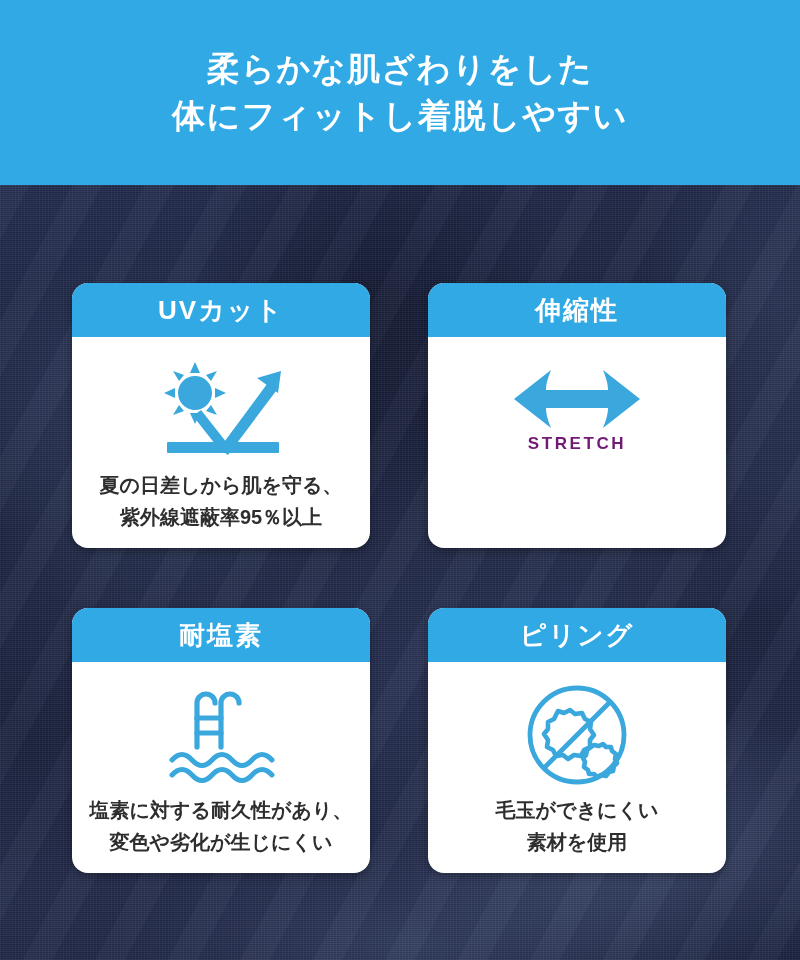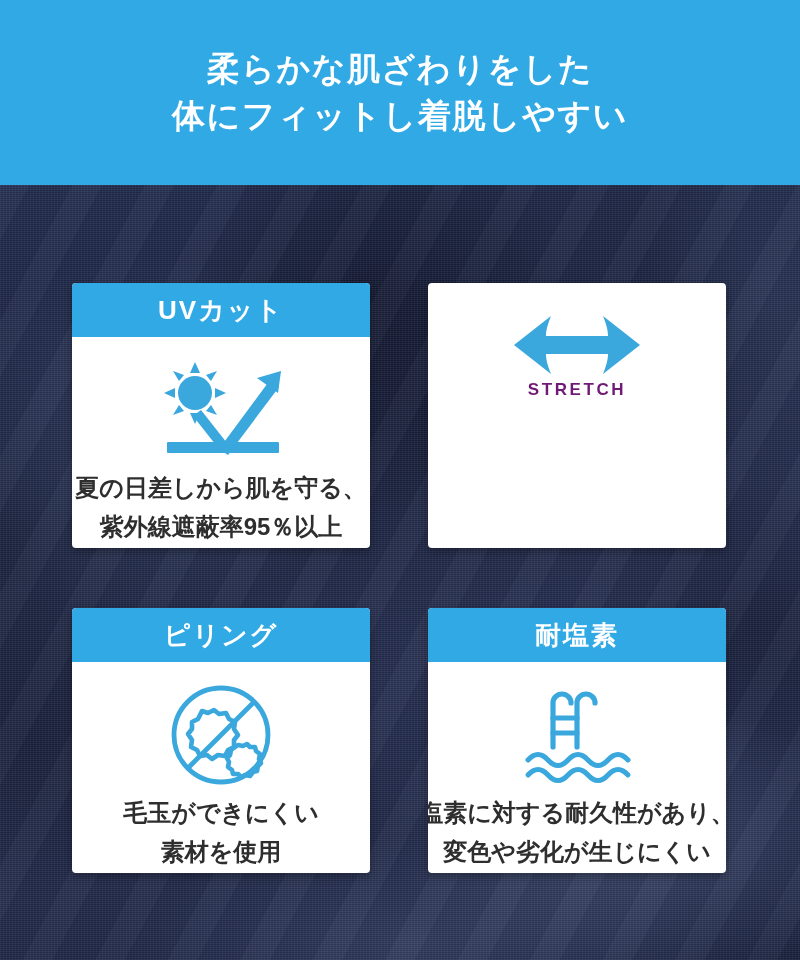--- a/index.html
+++ b/index.html
@@ -91,21 +91,21 @@
     padding:98px 72px 0 72px;
     display:grid;
     grid-template-columns:298px 298px;
     grid-template-rows:265px 265px;
     column-gap:58px;
     row-gap:60px;
   }
 
   .card {
     background:#ffffff;
-    border-radius:4px;
+    border-radius:16px;
     overflow:hidden;
     display:flex; flex-direction:column;
     box-shadow:0 3px 9px rgba(0,0,0,.30);
   }
   .card-header {
     height:54px;
     background:#30a9e5;
     display:flex; align-items:center; justify-content:center;
     flex:0 0 auto;
   }
@@ -126,21 +126,21 @@
   .icon-wrap {
     flex:0 0 auto;
     height:118px;
     display:flex; align-items:center; justify-content:center;
     flex-direction:column;
   }
   .card-desc {
     margin-top:auto;
     margin-bottom:8px;
     color:#2e2e2e;
-    font-size:24px;
+    font-size:20px;
     font-weight:600;
     line-height:1.62;
     text-align:center;
     white-space:nowrap;
   }
   .stretch-word {
     color:#701a75;
     font-size:17px;
     font-weight:700;
     letter-spacing:2.6px;
@@ -198,33 +198,64 @@
           </svg>
         </div>
         <div class="card-desc">
           <div>夏の日差しから肌を守る、</div>
           <div>紫外線遮蔽率95％以上</div>
         </div>
       </div>
     </div>
 
     <div class="card">
+      <div class="card-header">
+        <span class="card-title">伸縮性</span>
+      </div>
       <div class="card-body">
         <div class="icon-wrap">
           <svg width="132" height="66" viewBox="0 0 132 66" aria-hidden="true">
             <path fill="#3aa7dd" d="M3 33 L40 4 C35 16 35 22 35 24 L97 24 C97 22 97 16 92 4 L129 33
                                      L92 62 C97 50 97 44 97 42 L35 42 C35 44 35 50 40 62 Z"></path>
           </svg>
           <div class="stretch-word">STRETCH</div>
         </div>
       </div>
     </div>
 
     <div class="card">
       <div class="card-header">
+        <span class="card-title">耐塩素</span>
+      </div>
+      <div class="card-body">
+        <div class="icon-wrap">
+          <svg width="110" height="100" viewBox="0 0 110 100" aria-hidden="true">
+            <g fill="none" stroke="#3aa7dd" stroke-width="5.2" stroke-linecap="round">
+
+              <path d="M31 62 L31 18 A9 9 0 0 1 49 18"></path>
+              <path d="M73 62 L73 18 A9 9 0 0 1 91 18" transform="translate(-18,0)"></path>
+
+              <path d="M31 33 L55 33"></path>
+              <path d="M31 48 L55 48"></path>
+            </g>
+            <g fill="none" stroke="#3aa7dd" stroke-width="5" stroke-linecap="round">
+              <path d="M6 75 q10 -11 20 0 q10 11 20 0 q10 -11 20 0 q10 11 20 0 q10 -11 20 0"></path>
+              <path d="M6 90 q10 -11 20 0 q10 11 20 0 q10 -11 20 0 q10 11 20 0 q10 -11 20 0"></path>
+            </g>
+          </svg>
+        </div>
+        <div class="card-desc">
+          <div>塩素に対する耐久性があり、</div>
+          <div>変色や劣化が生じにくい</div>
+        </div>
+      </div>
+    </div>
+
+    <div class="card">
+      <div class="card-header">
         <span class="card-title">ピリング</span>
       </div>
       <div class="card-body">
         <div class="icon-wrap">
           <svg width="104" height="104" viewBox="0 0 104 104" aria-hidden="true">
             <g fill="none" stroke="#3aa7dd" stroke-width="4.6" stroke-linejoin="round">
 
               <path d="M33 28 l6 2 l6 -3 l5 4 l7 -1 l3 6 l6 3 l-1 7 l4 6 l-4 5 l0 7 l-6 3 l-3 6 l-7 -1
                        l-6 4 l-5 -4 l-7 1 l-3 -6 l-6 -3 l1 -7 l-4 -6 l4 -5 l0 -7 l6 -3 Z"></path>
 
@@ -237,42 +268,14 @@
             </g>
           </svg>
         </div>
         <div class="card-desc">
           <div>毛玉ができにくい</div>
           <div>素材を使用</div>
         </div>
       </div>
     </div>
 
-    <div class="card">
-      <div class="card-header">
-        <span class="card-title">耐塩素</span>
-      </div>
-      <div class="card-body">
-        <div class="icon-wrap">
-          <svg width="110" height="100" viewBox="0 0 110 100" aria-hidden="true">
-            <g fill="none" stroke="#3aa7dd" stroke-width="5.2" stroke-linecap="round">
-
-              <path d="M31 62 L31 18 A9 9 0 0 1 49 18"></path>
-              <path d="M73 62 L73 18 A9 9 0 0 1 91 18" transform="translate(-18,0)"></path>
-
-              <path d="M31 33 L55 33"></path>
-              <path d="M31 48 L55 48"></path>
-            </g>
-            <g fill="none" stroke="#3aa7dd" stroke-width="5" stroke-linecap="round">
-              <path d="M6 75 q10 -11 20 0 q10 11 20 0 q10 -11 20 0 q10 11 20 0 q10 -11 20 0"></path>
-              <path d="M6 90 q10 -11 20 0 q10 11 20 0 q10 -11 20 0 q10 11 20 0 q10 -11 20 0"></path>
-            </g>
-          </svg>
-        </div>
-        <div class="card-desc">
-          <div>塩素に対する耐久性があり、</div>
-          <div>変色や劣化が生じにくい</div>
-        </div>
-      </div>
-    </div>
-
   </div>
 </div>
 
 </body></html>

